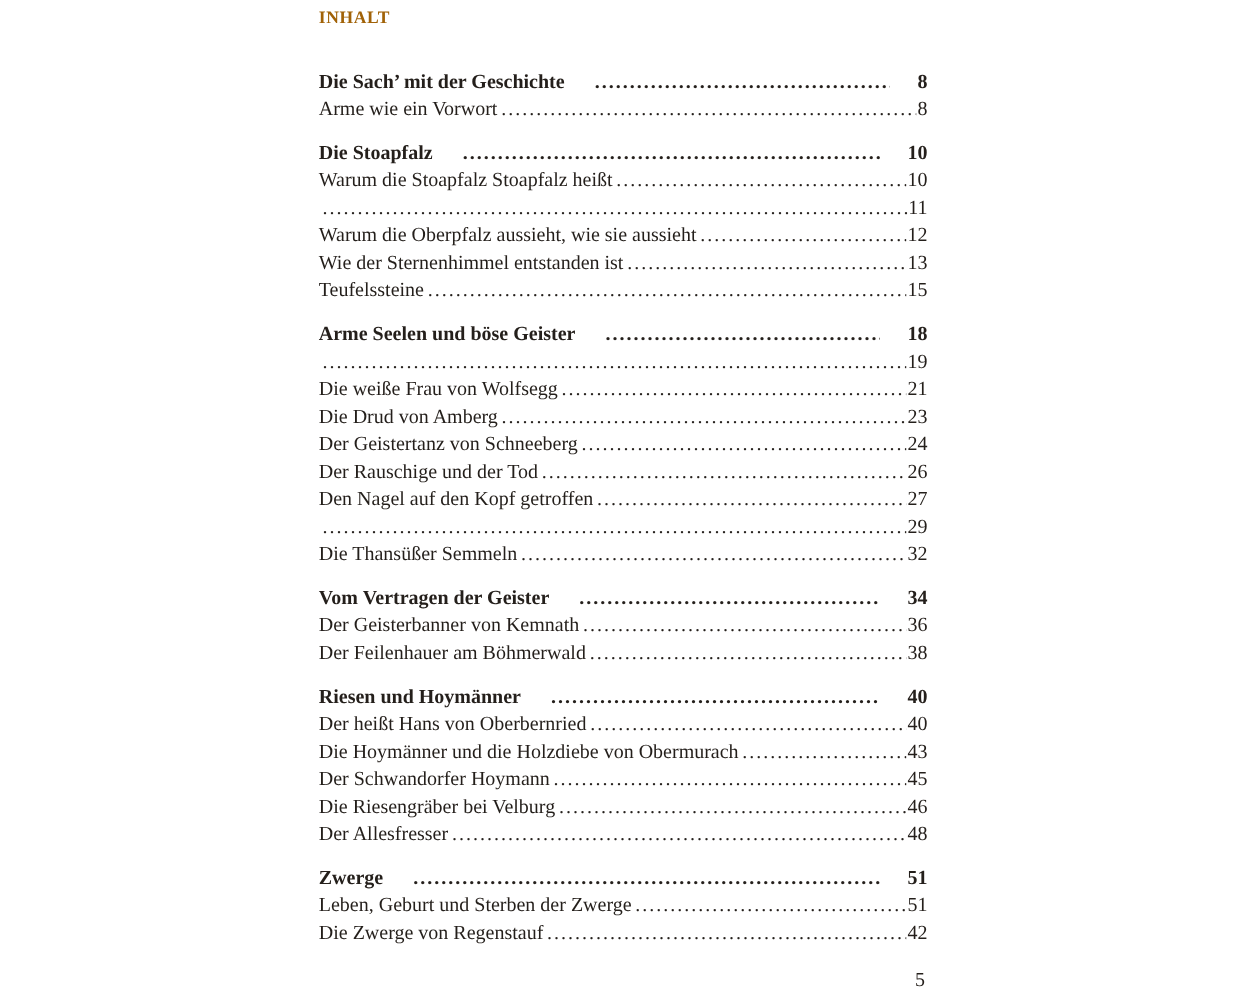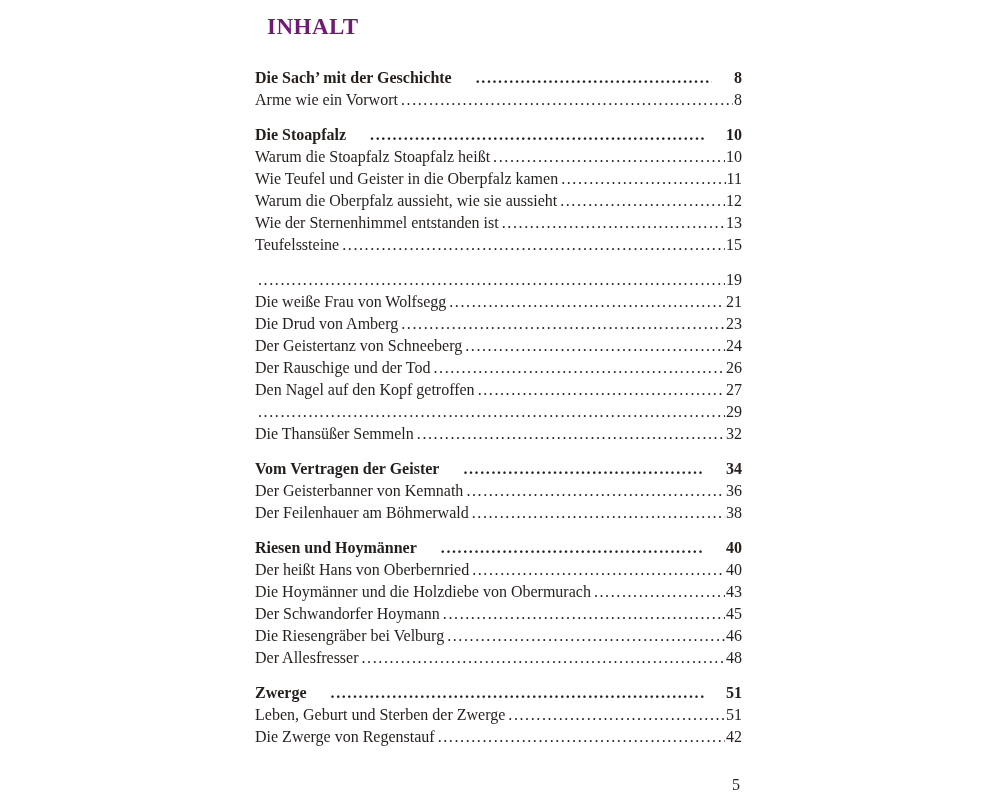--- a/index.html
+++ b/index.html
@@ -13,26 +13,26 @@
     color: #241f1b;
   }
   .page {
     position: absolute;
     left: 255px;
     top: 2px;
     width: 487px;
     height: 796px;
   }
   .title {
-    margin: 12px;
-    font-size: 23px;
+    margin: 0;
+    font-size: 14px;
     line-height: 26px;
     font-weight: bold;
     letter-spacing: 0.5px;
-    color: #701a75;
+    color: #a16207;
   }
   .toc {
     margin-top: 27px;
   }
   .section { margin-top: 13.5px; }
   .section:first-child { margin-top: 0; }
   .row {
     display: flex;
     align-items: baseline;
     font-size: 16px;
@@ -84,41 +84,45 @@
           <span class="label">Die Stoapfalz</span>
           <span class="leader"></span>
           <span class="pagenum">10</span>
         </div>
         <div class="row">
           <span class="label">Warum die Stoapfalz Stoapfalz heißt</span>
           <span class="leader"></span>
           <span class="pagenum">10</span>
         </div>
         <div class="row">
-          <span class="label">Wie Teufel und Geister in die Oberpfalz kamen</span>
           <span class="leader"></span>
           <span class="pagenum">11</span>
         </div>
         <div class="row">
           <span class="label">Warum die Oberpfalz aussieht, wie sie aussieht</span>
           <span class="leader"></span>
           <span class="pagenum">12</span>
         </div>
         <div class="row">
           <span class="label">Wie der Sternenhimmel entstanden ist</span>
           <span class="leader"></span>
           <span class="pagenum">13</span>
         </div>
         <div class="row">
           <span class="label">Teufelssteine</span>
           <span class="leader"></span>
           <span class="pagenum">15</span>
         </div>
       </div>
       <div class="section">
+        <div class="row bold">
+          <span class="label">Arme Seelen und böse Geister</span>
+          <span class="leader"></span>
+          <span class="pagenum">18</span>
+        </div>
         <div class="row">
           <span class="leader"></span>
           <span class="pagenum">19</span>
         </div>
         <div class="row">
           <span class="label">Die weiße Frau von Wolfsegg</span>
           <span class="leader"></span>
           <span class="pagenum">21</span>
         </div>
         <div class="row">

